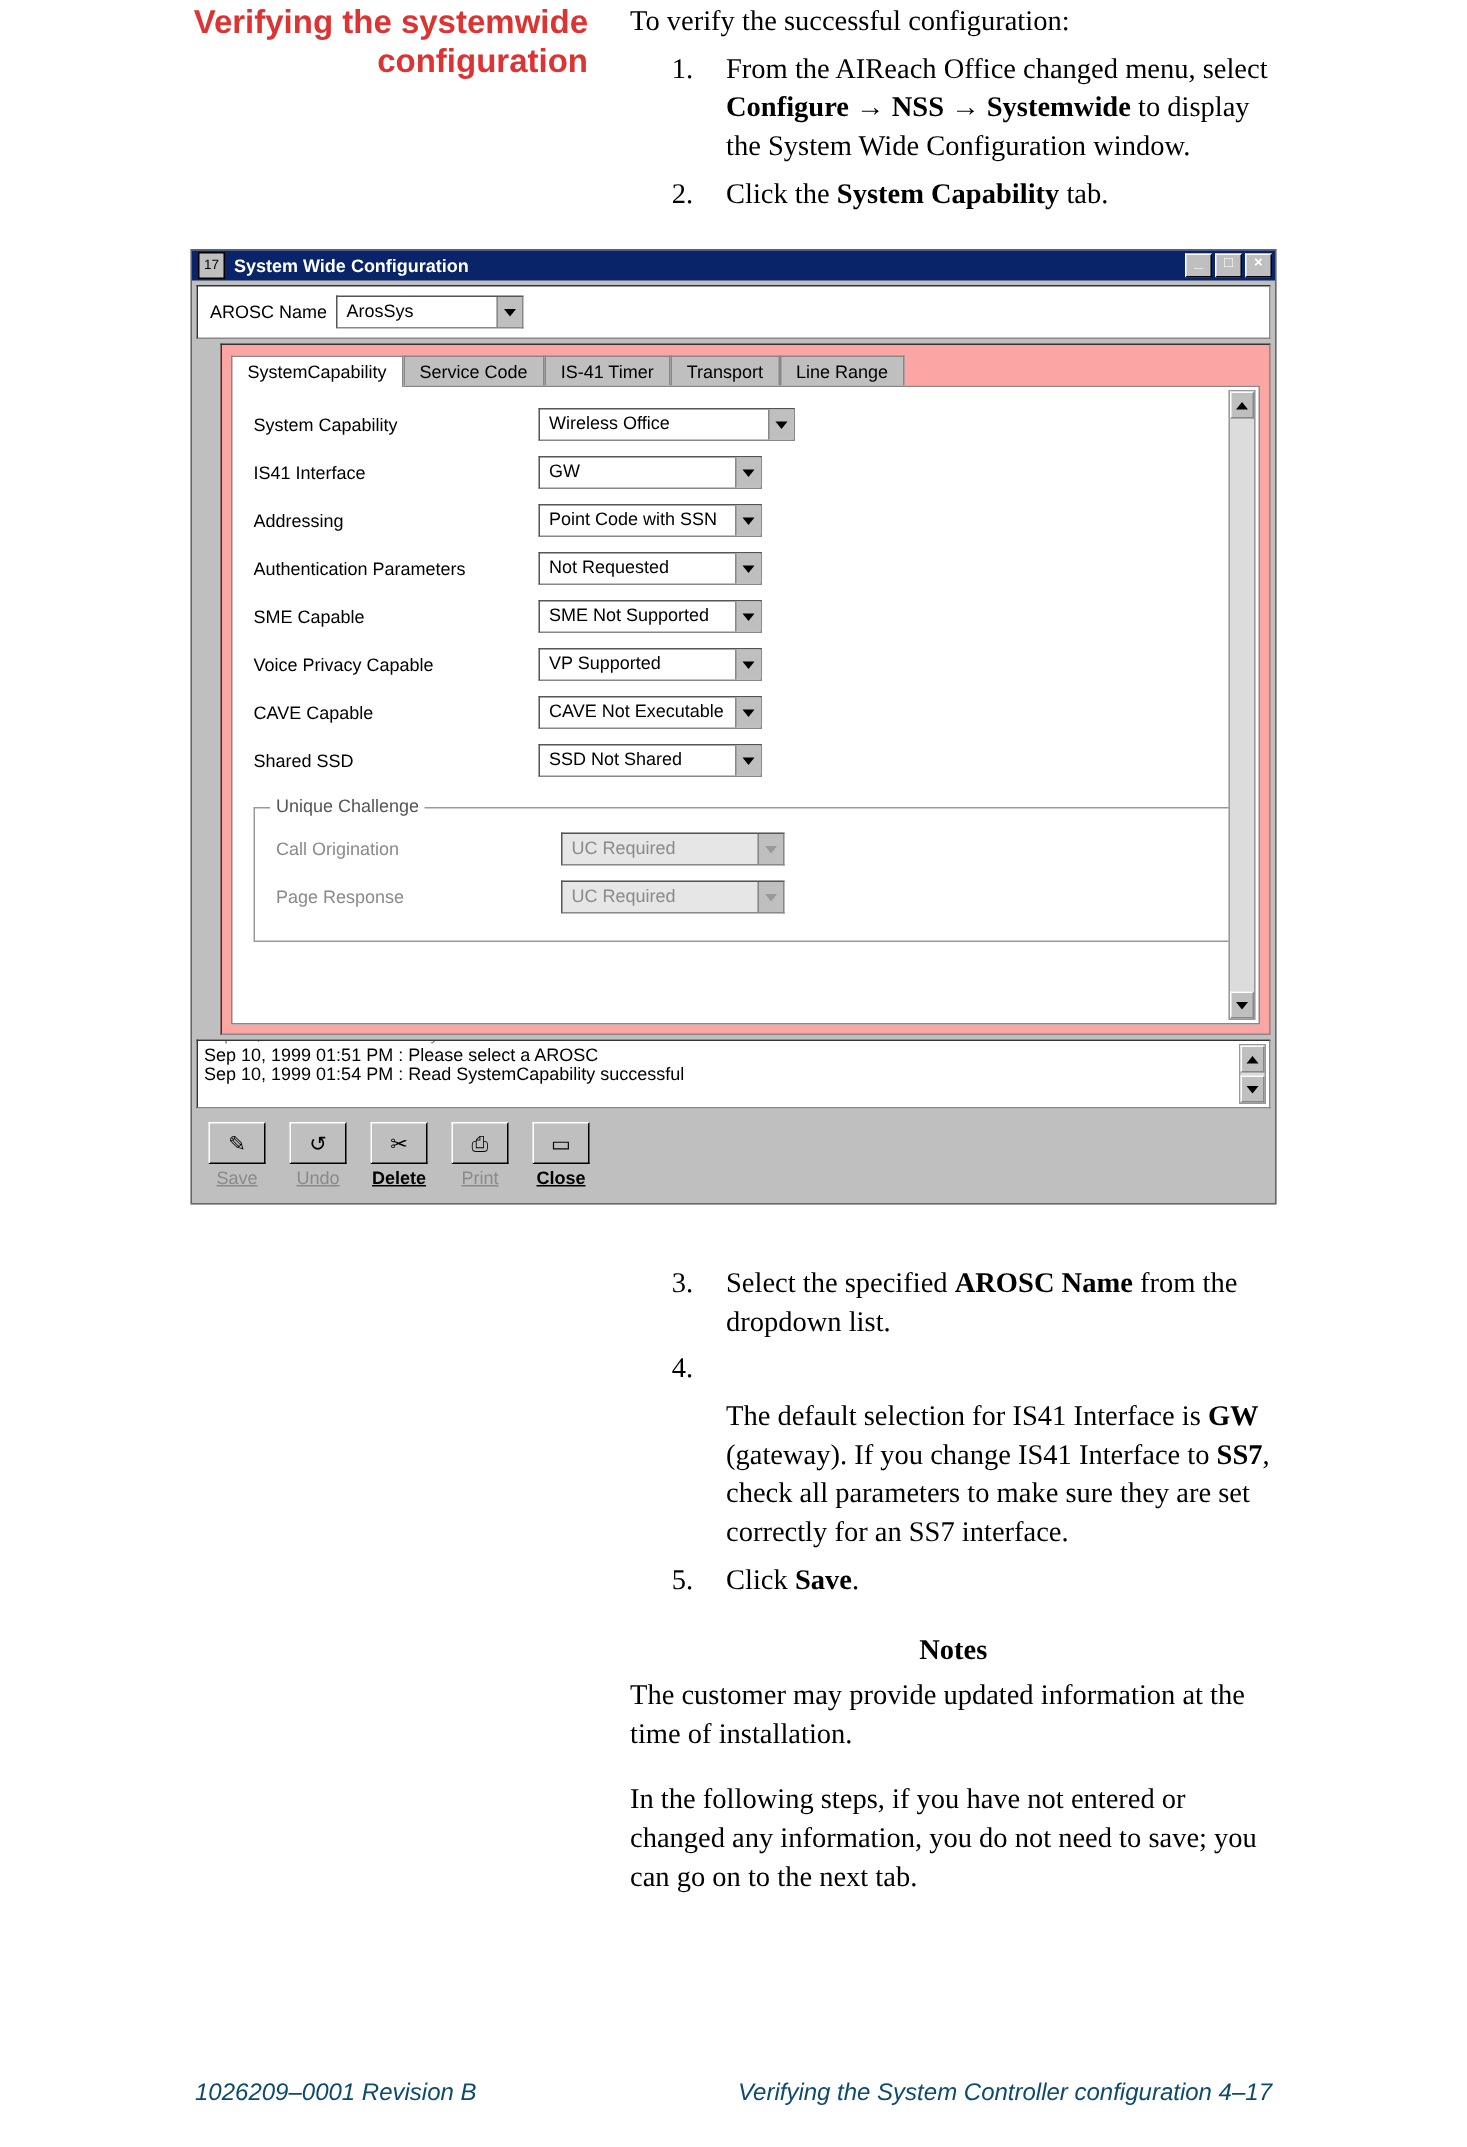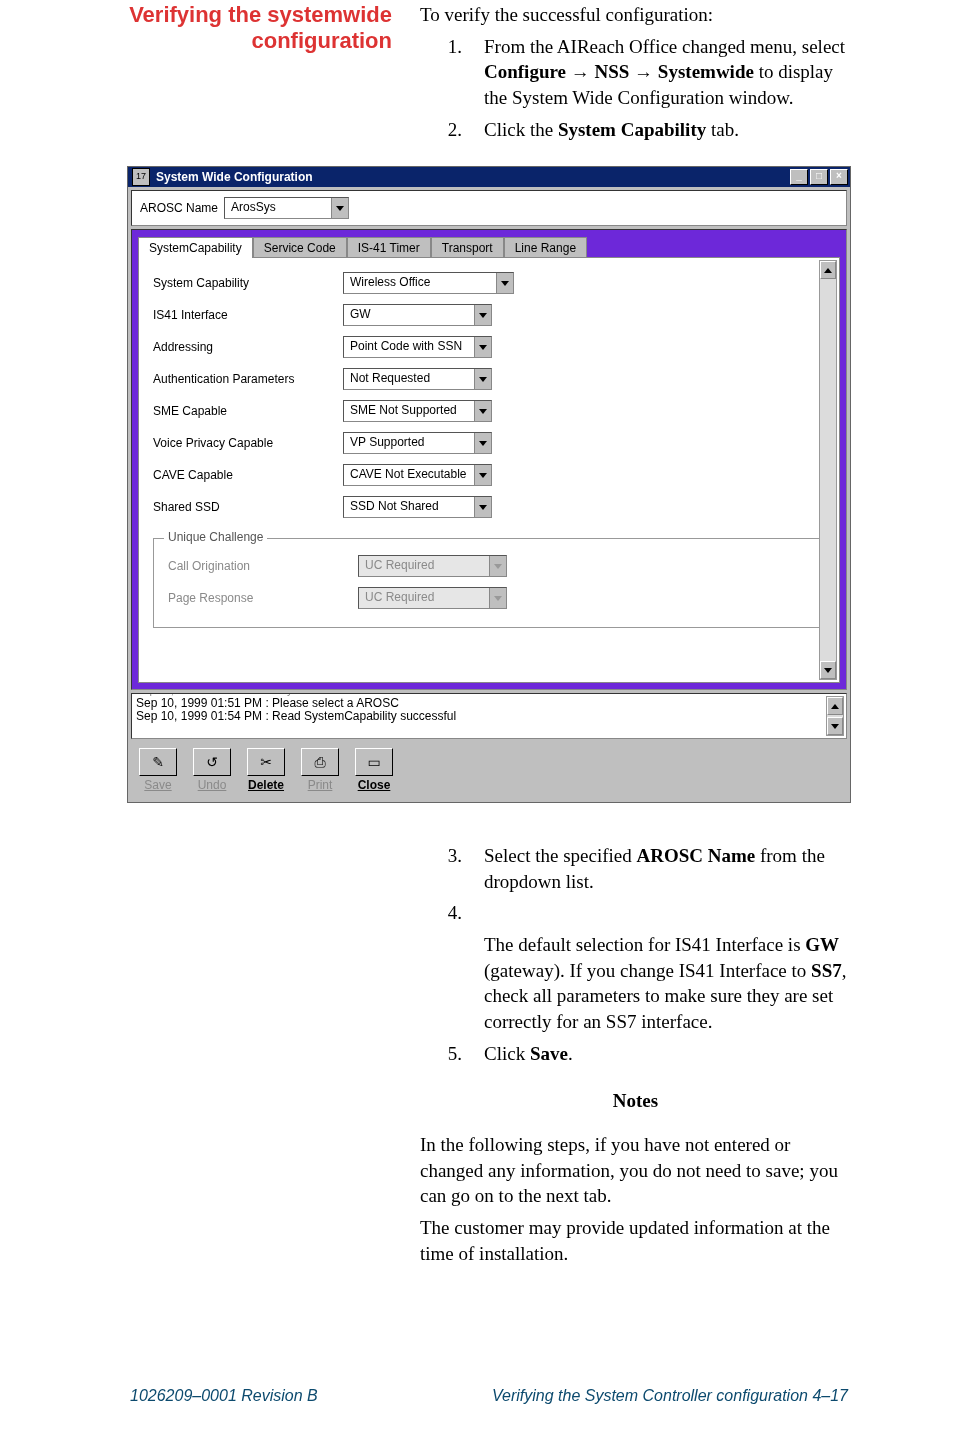--- a/index.html
+++ b/index.html
@@ -22,21 +22,21 @@
 .winbtns{display:flex;padding-right:2px}
 .winbtn{width:16px;height:14px;margin-left:2px;background:#bfbfbf;border:1px solid #000;border-top-color:#fff;border-left-color:#fff;font-size:10px;line-height:12px;text-align:center;font-weight:700}
 .topstrip{background:#fff;border:1px inset #888;margin:3px;padding:6px 8px;display:flex;align-items:center}
 .lbl{margin-right:6px}
 .combo{display:inline-flex;align-items:stretch;border:1px solid #888;border-top-color:#555;border-left-color:#555;background:#fff;height:20px}
 .combo .val{padding:2px 6px;min-width:94px}
 .combo .arrow{width:16px;background:#bfbfbf;border-left:1px solid #888;display:flex;align-items:center;justify-content:center}
 .chev{width:0;height:0;border-left:4px solid transparent;border-right:4px solid transparent;border-top:5px solid #000}
 .chev.dim{border-top-color:#999}
 
-.formarea{background:#6d28d9;border:1px inset #888;margin:0 3px 3px 3px;position:relative}
+.formarea{background:#fca5a5;border:1px inset #888;margin:0 3px 3px 19px;position:relative}
 .tabs{display:flex;padding:6px 6px 0 6px}
 .tab{border:1px solid #888;border-bottom:none;background:#bfbfbf;padding:3px 10px;margin-right:0;font-size:12px;position:relative;top:1px}
 .tab.active{background:#fff;font-weight:400;z-index:2}
 .tabpanel{border:1px solid #888;margin:0 6px 6px 6px;background:#fff;padding:14px 14px 0 14px;position:relative}
 .row{display:flex;align-items:center;margin-bottom:10px}
 .row .rlbl{width:190px}
 .row .rlbl.dim{color:#8a8a8a}
 .combo.wide .val{min-width:140px}
 .combo.med .val{min-width:118px}
 .combo.disabled{background:#e6e6e6}
@@ -283,21 +283,21 @@
     </div>
     <ol class="steps">
       <li>
         <span class="num">5.</span>
         <span class="txt">
           <span>Click </span><span class="bold">Save</span><span>.</span>
         </span>
       </li>
     </ol>
     <div class="notes-hd">Notes</div>
+    <div class="para">The customer may provide updated information at the time of installation.</div>
     <div class="para" style="margin-top:18px">In the following steps, if you have not entered or changed any information, you do not need to save; you can go on to the next tab.</div>
-    <div class="para">The customer may provide updated information at the time of installation.</div>
   </div>
 
   <div class="footer">
     <span>1026209–0001  Revision B</span>
     <span>Verifying the System Controller configuration   4–17</span>
   </div>
 </div>
 
 </body></html>

